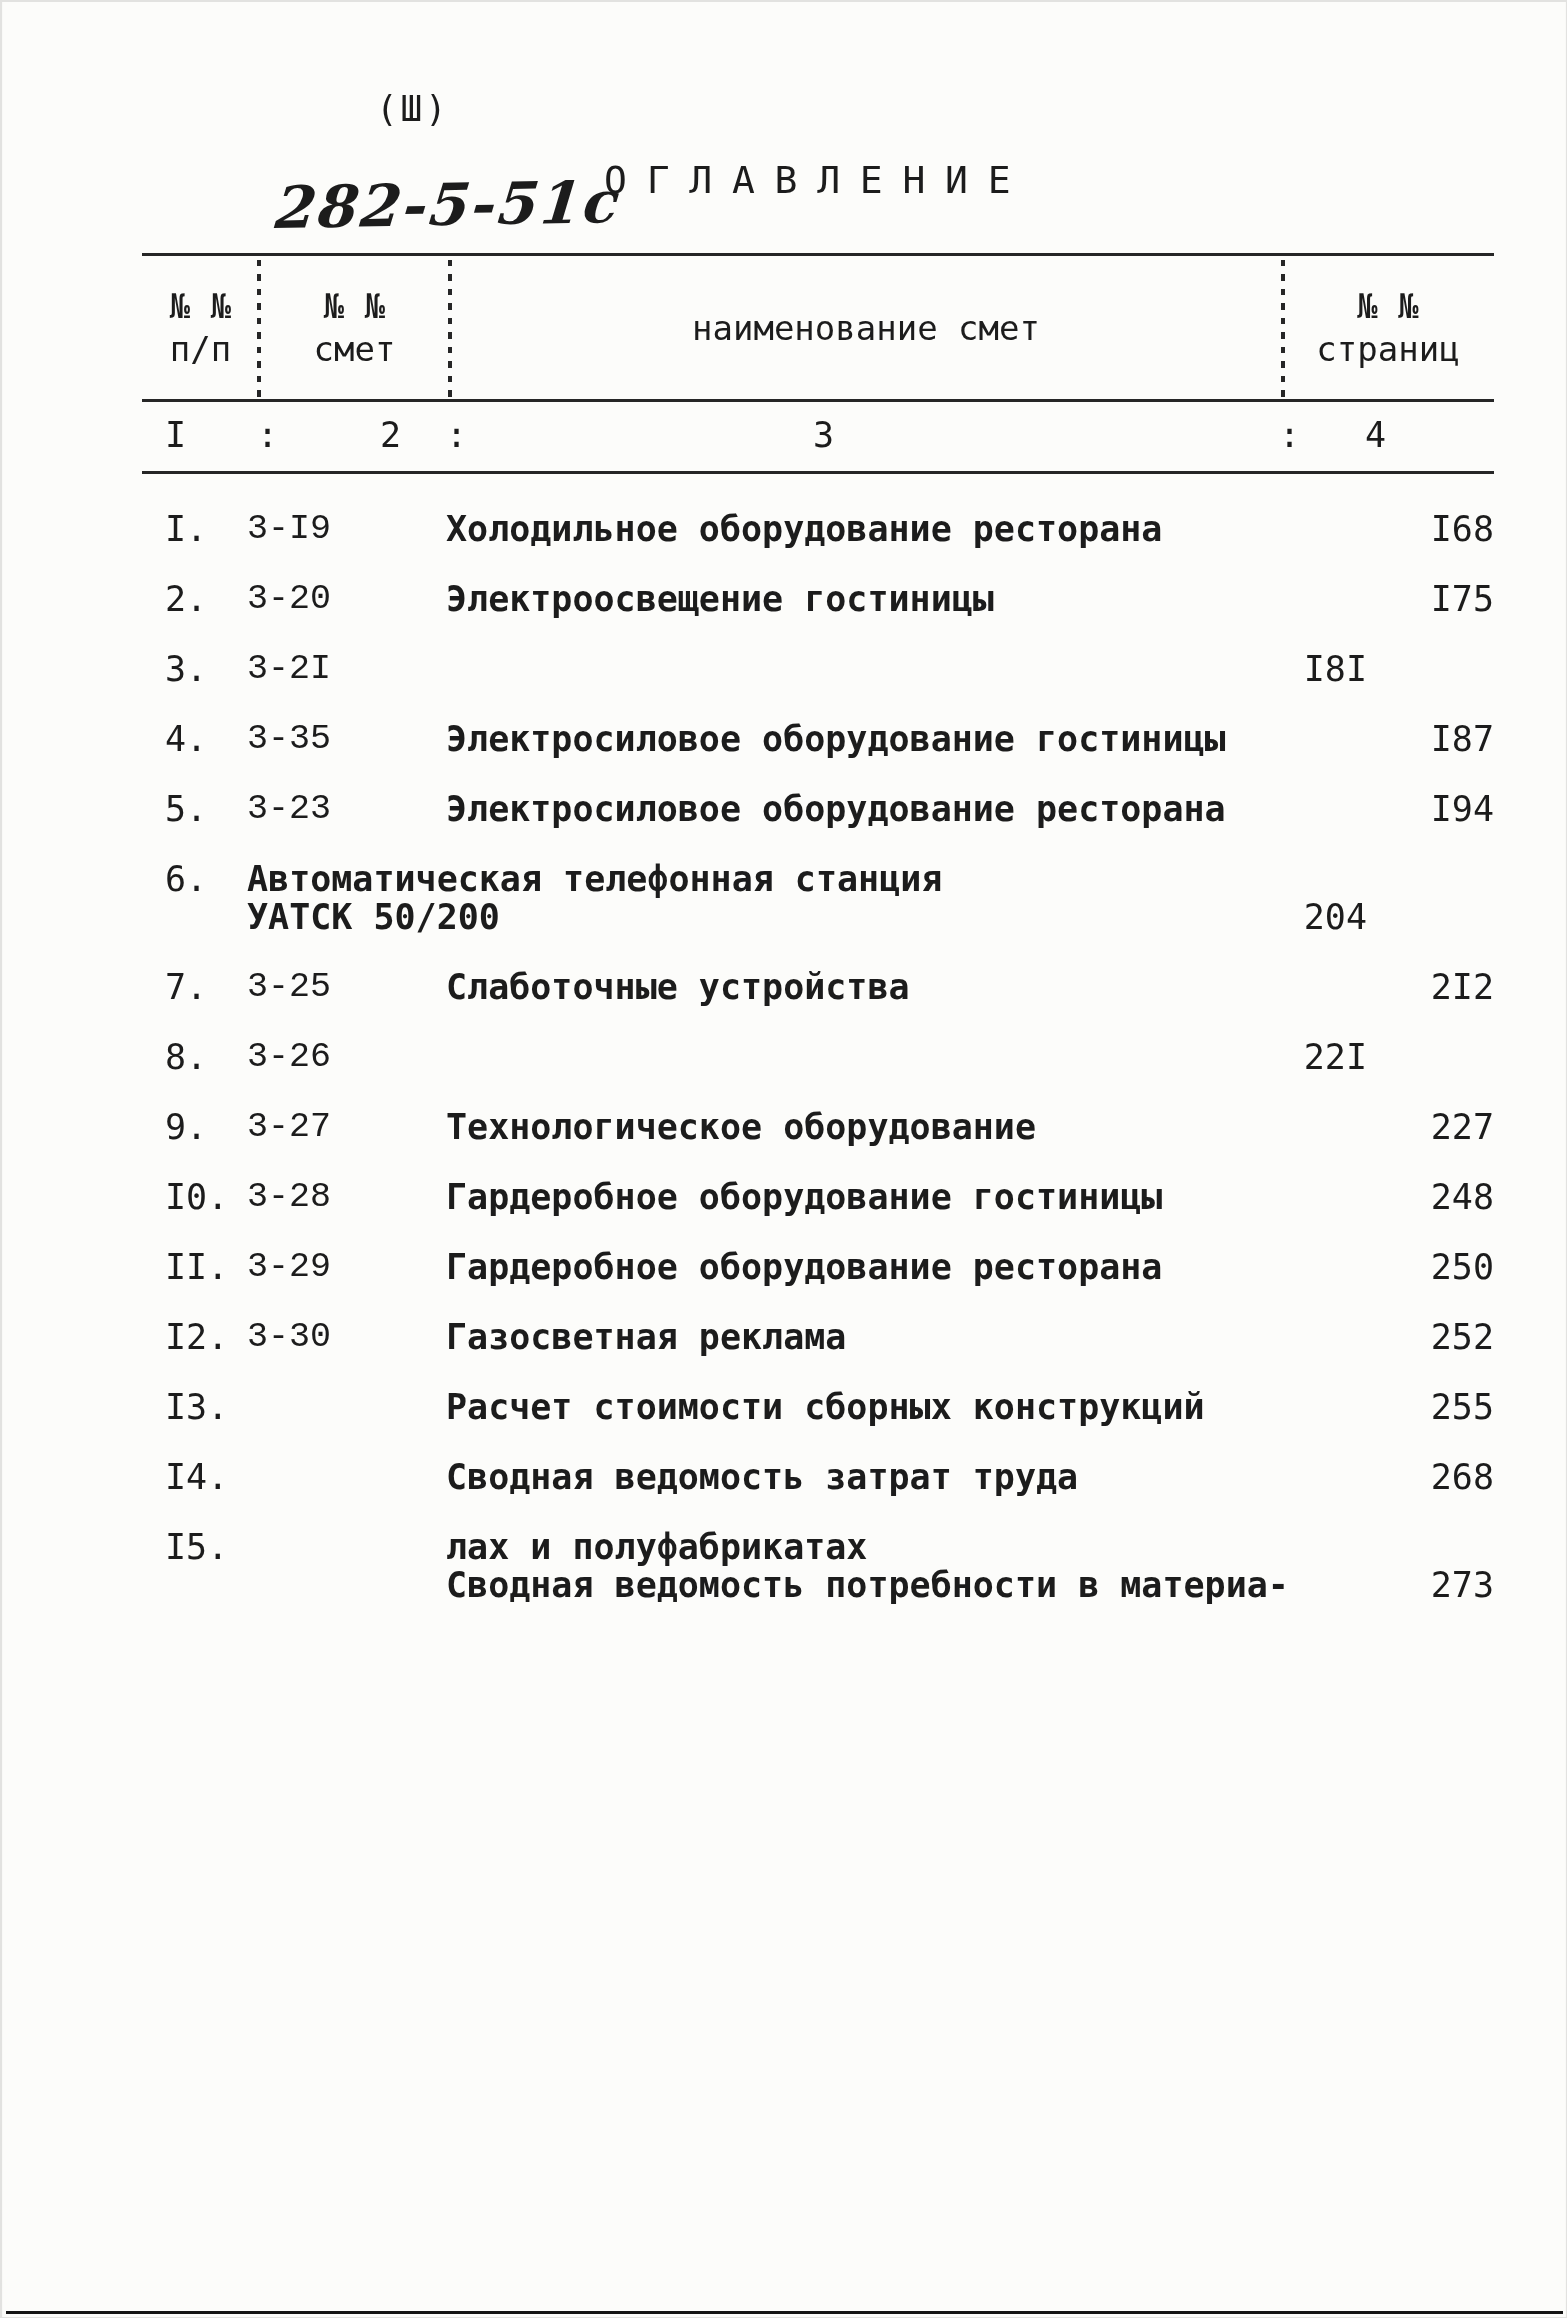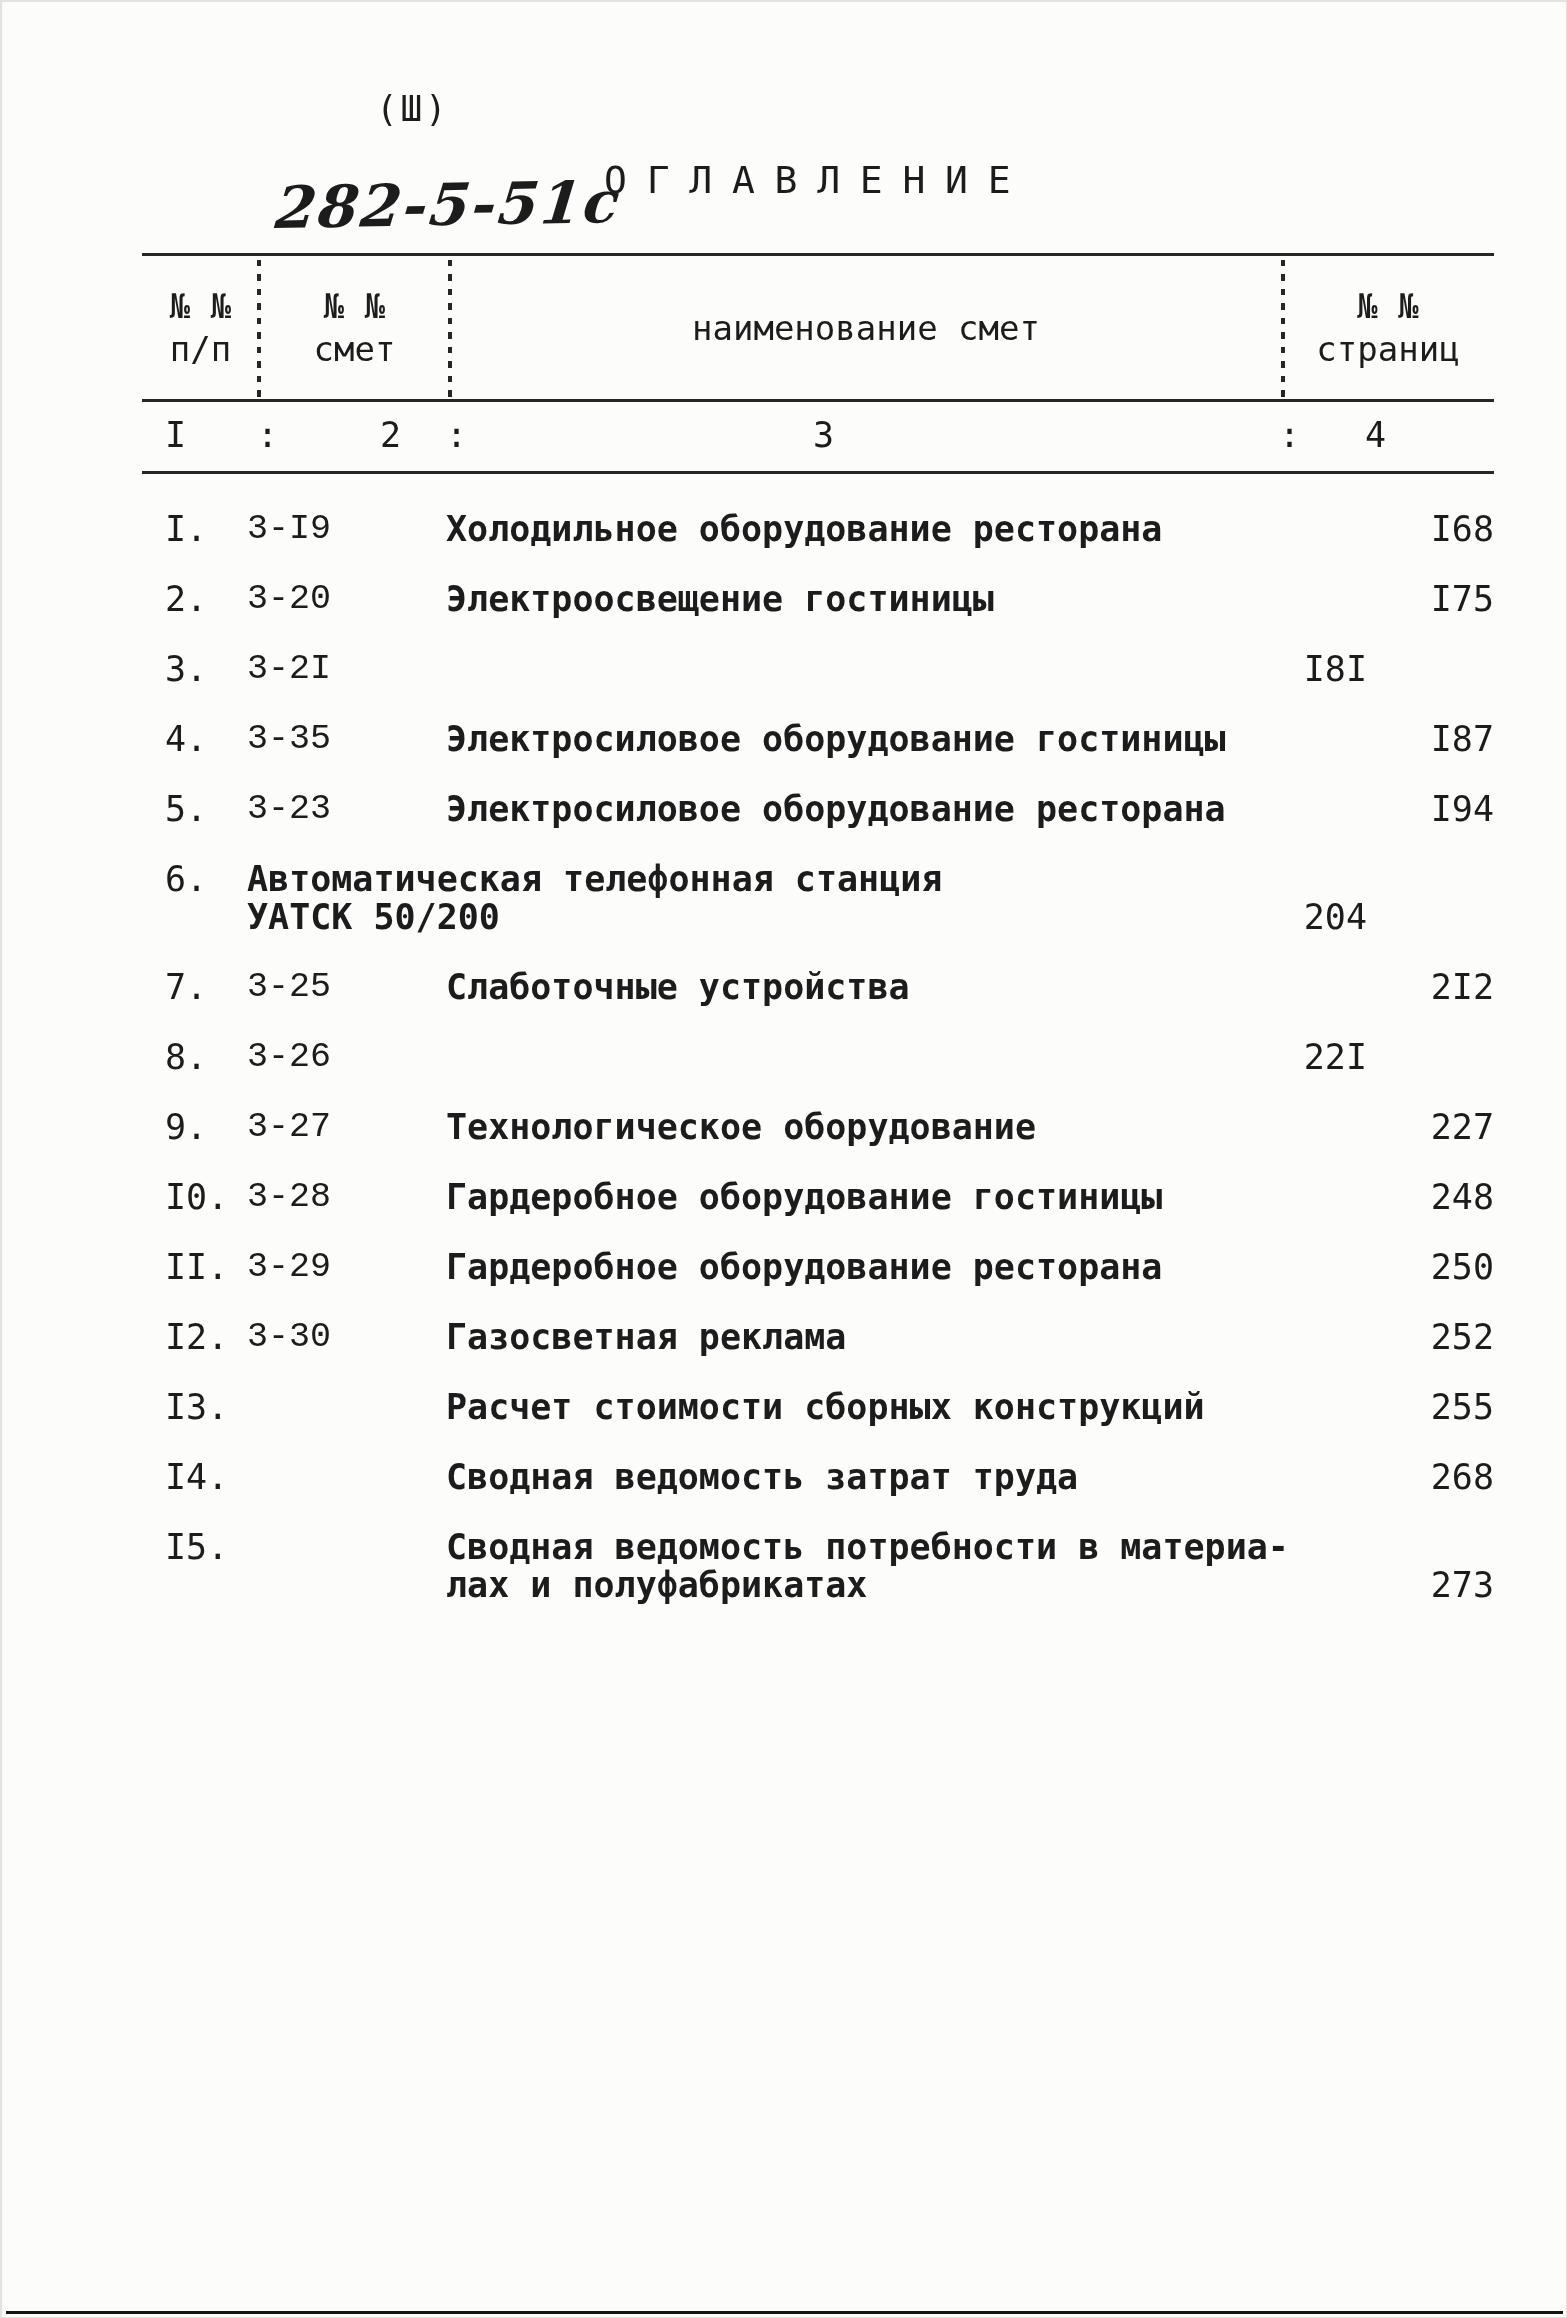--- a/index.html
+++ b/index.html
@@ -314,22 +314,22 @@
     <div class="c-title">
             <div>Сводная ведомость затрат труда</div>
           </div>
     <div class="c-page">268</div>
   </div>
 
   <div class="row">
     <div class="c-num">I5.</div>
     <div class="c-smeta"></div>
     <div class="c-title">
+            <div>лах и полуфабрикатах</div>
             <div>Сводная ведомость потребности в материа-</div>
-            <div>лах и полуфабрикатах</div>
           </div>
     <div class="c-page">273</div>
   </div>
 </div>
 
   </div>
 
   <div class="scan-edge-line"></div>
 
 </div>

